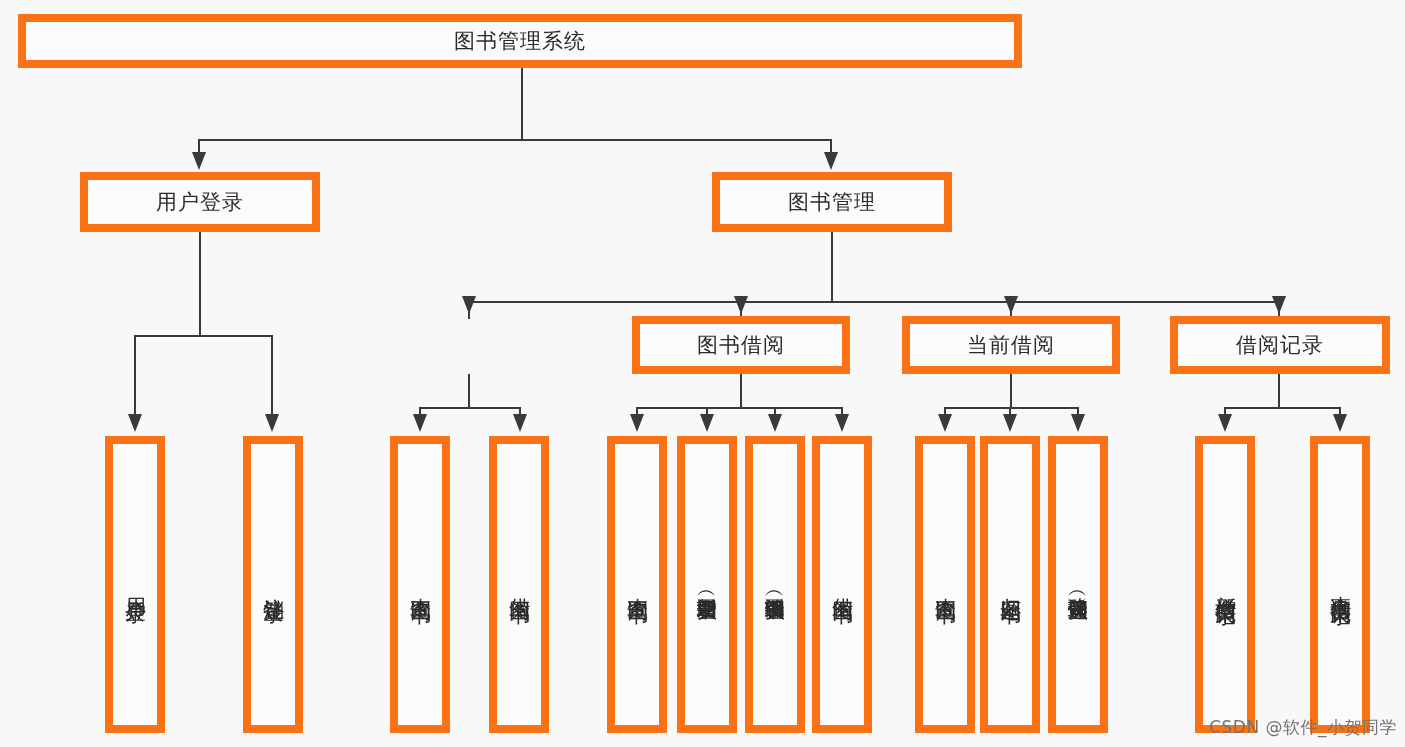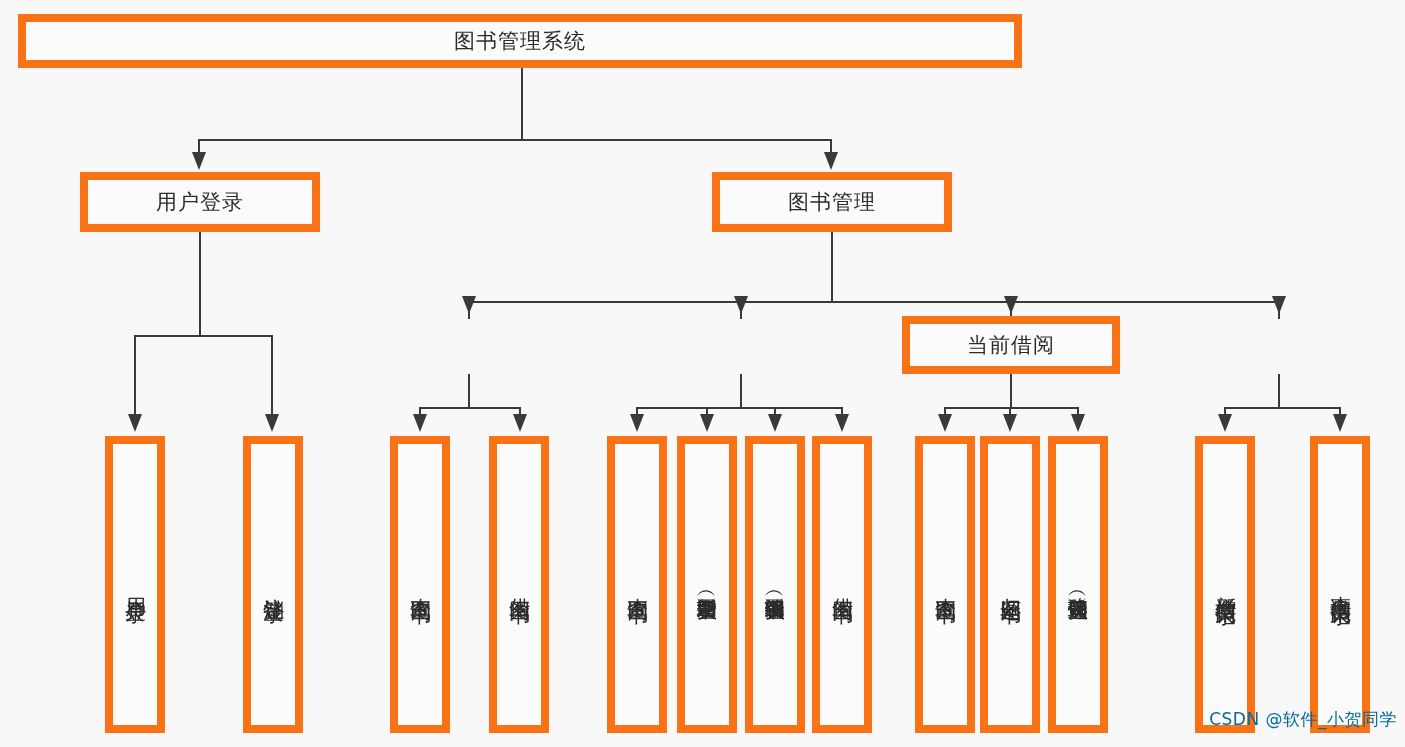--- a/index.html
+++ b/index.html
@@ -58,23 +58,23 @@
     position: absolute;
     width: 0;
     height: 0;
     border-left: 7px solid transparent;
     border-right: 7px solid transparent;
     border-top: 18px solid #3a3a3a;
   }
   #watermark {
     position: absolute;
     right: 8px;
-    bottom: 16px;
+    bottom: 8px;
     font-size: 17px;
-    color: #0369a1;
+    color: #737373;
     letter-spacing: 0.5px;
     white-space: nowrap;
     font-family: "DejaVu Sans", "Liberation Sans", sans-serif;
     margin-top: 22px;
   }
 </style>
 </head>
 <body>
 
 <div id="canvas">
@@ -112,22 +112,28 @@
 
   <div class="line vline" style="left:468px; top:301px; width:2px; height:18px;"></div>
   <div class="arrow" style="left:462px; top:296px;"></div>
   <div class="line vline" style="left:740px; top:301px; width:2px; height:18px;"></div>
   <div class="arrow" style="left:734px; top:296px;"></div>
   <div class="line vline" style="left:1010px; top:301px; width:2px; height:18px;"></div>
   <div class="arrow" style="left:1004px; top:296px;"></div>
   <div class="line vline" style="left:1278px; top:301px; width:2px; height:18px;"></div>
   <div class="arrow" style="left:1272px; top:296px;"></div>
 
+  <div class="node" style="left:632px; top:316px; width:218px; height:58px;">
+    <span class="label">图书借阅</span>
+  </div>
   <div class="node" style="left:902px; top:316px; width:218px; height:58px;">
     <span class="label">当前借阅</span>
+  </div>
+  <div class="node" style="left:1170px; top:316px; width:220px; height:58px;">
+    <span class="label">借阅记录</span>
   </div>
 
   <div class="line vline" style="left:468px; top:374px; width:2px; height:34px;"></div>
   <div class="line hline" style="left:419px; top:407px; width:101px; height:2px;"></div>
   <div class="line vline" style="left:419px; top:407px; width:2px; height:12px;"></div>
   <div class="arrow" style="left:413px; top:414px;"></div>
   <div class="line vline" style="left:519px; top:407px; width:2px; height:12px;"></div>
   <div class="arrow" style="left:513px; top:414px;"></div>
 
   <div class="line vline" style="left:740px; top:374px; width:2px; height:34px;"></div>

